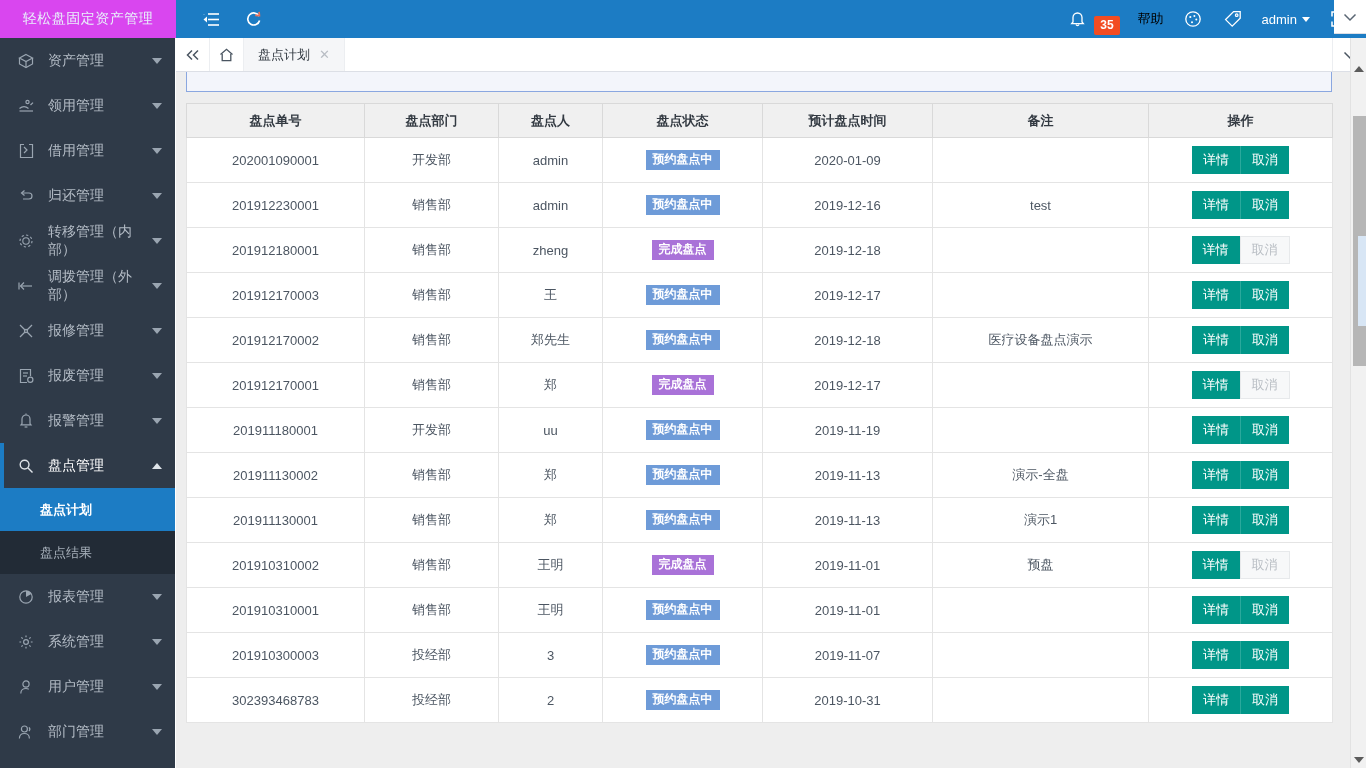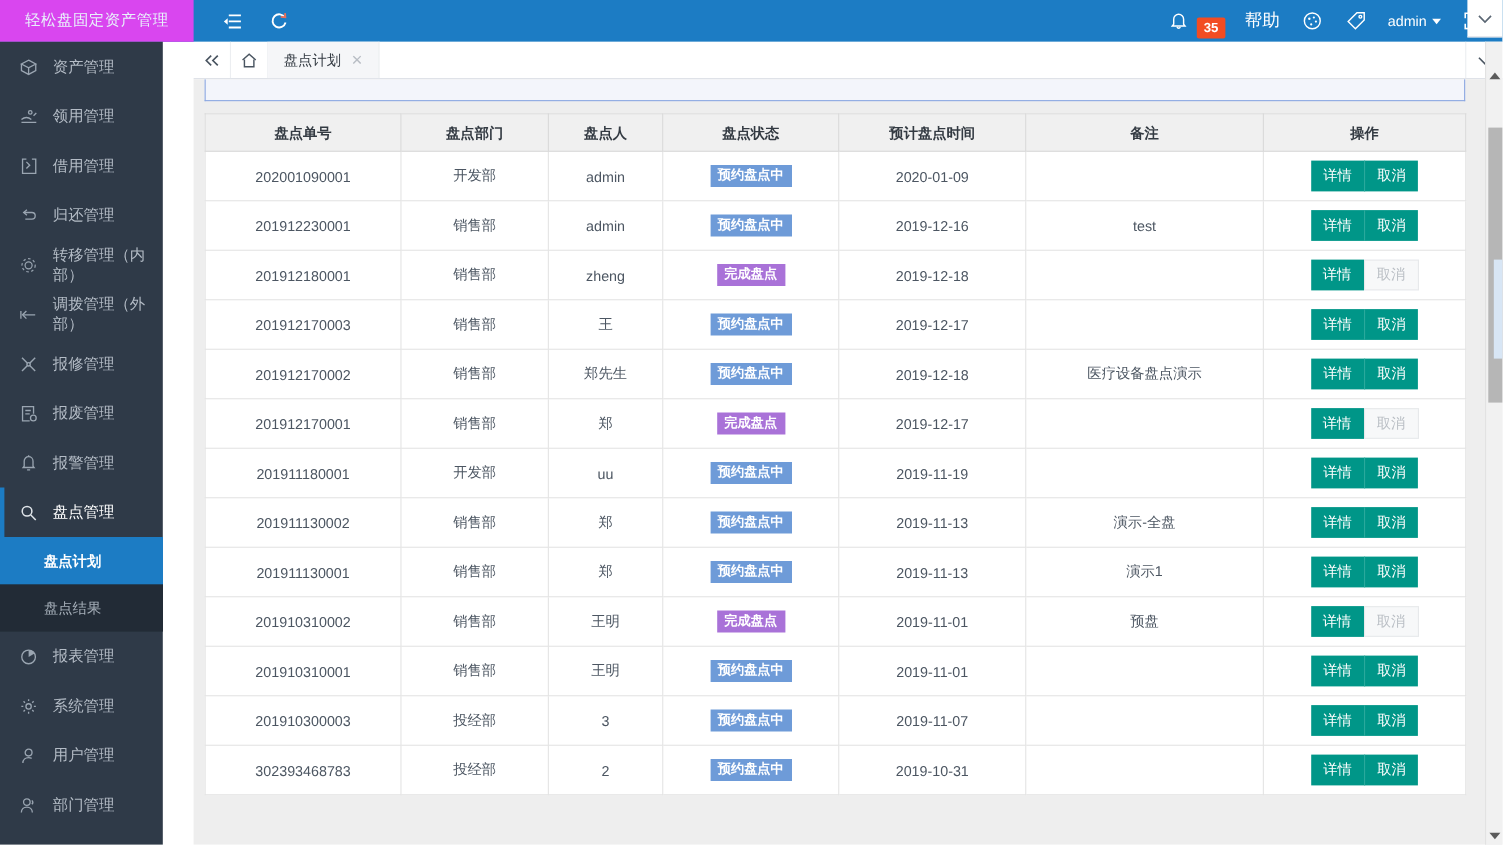--- a/index.html
+++ b/index.html
@@ -29,30 +29,30 @@
   .tb-icon svg { display: block; }
   .topbar-right {
     margin-left: auto; display: flex; align-items: center; gap: 18px;
     padding-right: 16px; color: #ffffff; font-size: 13px;
   }
   .bell-group { display: flex; align-items: center; gap: 6px; }
   .badge-count {
     background: #f24c22; color: #fff; font-size: 12px; line-height: 1;
     padding: 3px 6px 4px; border-radius: 2px; font-weight: 600; margin-top: 12px;
   }
-  .help-text { font-size: 16px; color: #ffffff; }
+  .help-text { font-size: 13px; color: #000000; }
   .user-menu { display: flex; align-items: center; gap: 5px; font-size: 13px; }
   .caret-down {
     width: 0; height: 0; border-left: 4px solid transparent;
     border-right: 4px solid transparent; border-top: 5px solid #ffffff;
   }
 
   
   .sidebar {
-    position: absolute; top: 38px; left: 0; width: 148px; height: 730px;
+    position: absolute; top: 38px; left: 0; width: 175px; height: 730px;
     background: #2f3a48; overflow: hidden;
   }
   .sb-scroll { width: 190px; height: 730px; overflow-y: scroll; }
   .sb-scroll::-webkit-scrollbar { width: 14px; }
   .sb-scroll::-webkit-scrollbar-track { background: #2f3a48; }
   .sb-scroll::-webkit-scrollbar-thumb { background: #4a5766; }
   .menu-item {
     height: 45px; display: flex; align-items: center; padding: 0 14px 0 16px;
     color: #b4bcc6; font-size: 14px; cursor: pointer; position: relative;
     width: 176px;

